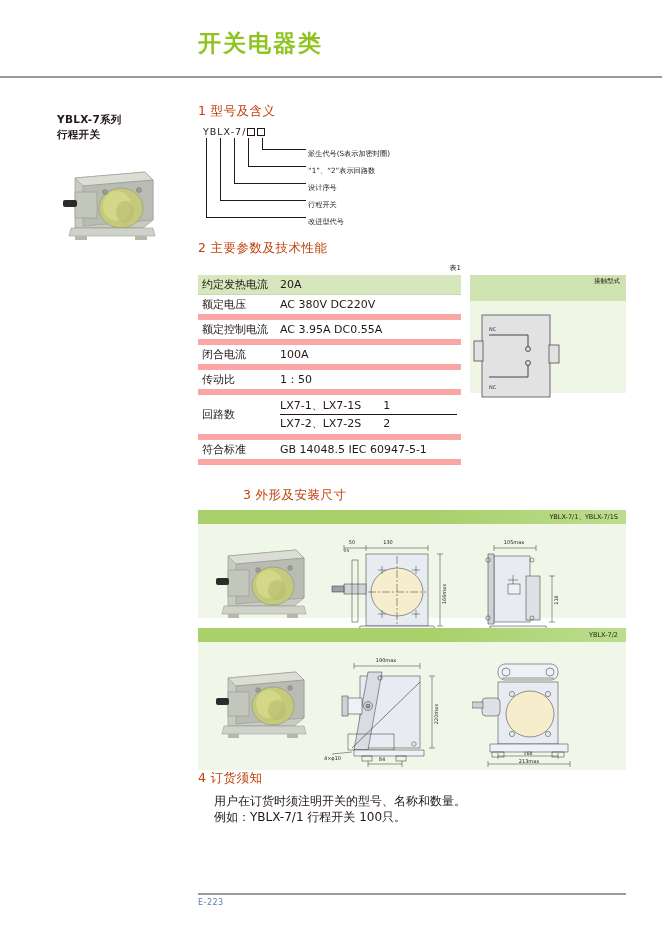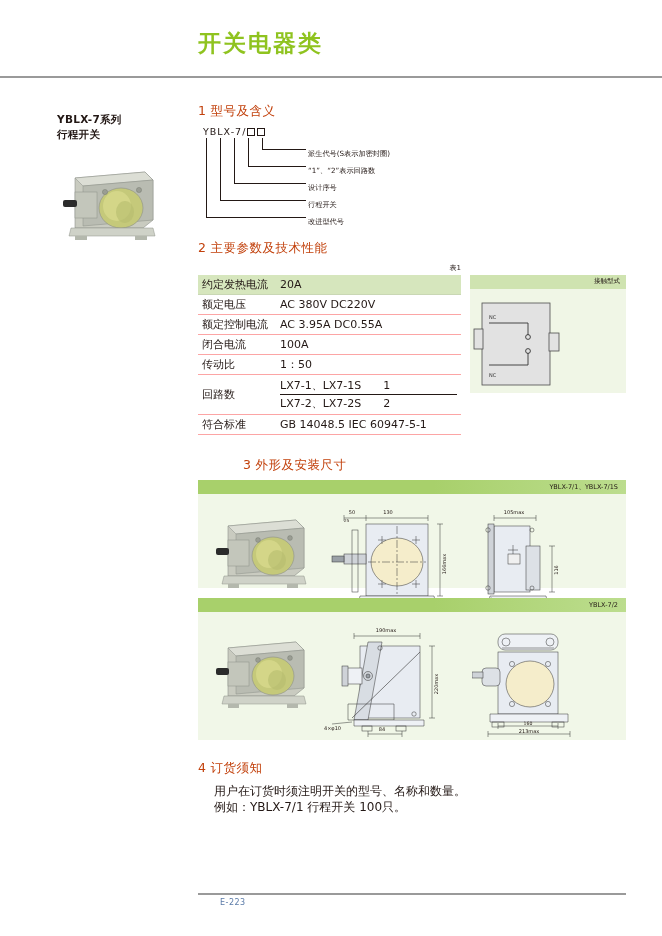--- a/index.html
+++ b/index.html
@@ -46,55 +46,55 @@
   .lg1 { top: 40px; }
   .lg2 { top: 57px; }
   .lg3 { top: 74px; }
   .lg4 { top: 91px; }
   .ld { position: absolute; background: #231815; }
 
   
   .table-caption { text-align: right; font-size: 7px; color: #231815; margin: 2px 4px 2px 0; }
   .spec-wrap { position: relative; }
   table.spec { border-collapse: collapse; width: 263px; font-size: 11px; color: #231815; }
-  table.spec td { padding: 2px 4px; border-bottom: 1px solid #fca5a5; vertical-align: middle; }
+  table.spec td { padding: 2px 4px; border-bottom: 6px solid #fca5a5; vertical-align: middle; }
   table.spec tr.first td { background: #d6e6bd; border-bottom: 1px solid #c9d7b4; }
   table.spec td.lbl { width: 78px; }
   table.spec td.val { }
   .sub { border-bottom: 1px solid #231815; padding: 1px 0; }
   .sub.last { border-bottom: none; }
   .gap { display: inline-block; width: 22px; }
 
   
   .contact-box {
     position: absolute; left: 272px; top: 0px; width: 156px; height: 118px;
     background: #f0f6e6; border: 0;
   }
   .contact-head {
-    height: 14px; background: #cfe3b0; color: #231815;
+    height: 26px; background: #cfe3b0; color: #231815;
     font-size: 6.5px; text-align: right; padding: 2px 6px 0 0;
   }
   .contact-draw { position: relative; height: 105px; }
 
   
   .dim-panel { position: relative; width: 428px; background: #f1f7e8; margin-top: 6px; }
   .dim-head {
     height: 14px;
     background: linear-gradient(to right, #a8d06b 0%, #a8d06b 55%, #bcdd8e 100%);
     color: #231815; font-size: 6.5px; text-align: right; padding: 3px 8px 0 0;
   }
   .dim-body { position: relative; }
 
   
   .order-body { font-size: 12px; color: #231815; line-height: 16px; padding-left: 16px; margin-top: 4px; }
 
   
   .footer { position: absolute; left: 198px; top: 893px; width: 428px; }
   .footer-rule { width: 428px; height: 1.5px; background: #9a9a9a; }
-  .footer-num { font-size: 8px; color: #5b7ba8; margin-top: 3px; letter-spacing: .5px; margin-left: 22px; }
+  .footer-num { font-size: 8px; color: #5b7ba8; margin-top: 3px; letter-spacing: .5px; }
 </style>
 </head>
 <body>
 
 <div class="page-header">
   <div class="header-title">开关电器类</div>
   <div class="header-rule"></div>
 </div>
 
 <div class="sidebar">
@@ -399,21 +399,21 @@
           <path d="M16 112 h82"></path>
             <path d="M16 109 v6"></path>
             <path d="M98 109 v6"></path>
         </g>
         <text x="56" y="103" font-size="4.6" fill="#231815" font-family="DejaVu Sans, sans-serif" text-anchor="middle">160</text>
         <text x="57" y="111" font-size="5" fill="#231815" font-family="DejaVu Sans, sans-serif" text-anchor="middle">213max</text>
       </svg>
     </div>
   </div>
 
-  <div class="sec-title" style="margin-top:20px;">
+  <div class="sec-title" style="">
     <span class="num">4</span><span>订货须知</span>
   </div>
   <div class="order-body">
     <div>用户在订货时须注明开关的型号、名称和数量。</div>
     <div>例如：YBLX-7/1   行程开关    100只。</div>
   </div>
 </div>
 
 <div class="footer">
   <div class="footer-rule"></div>

